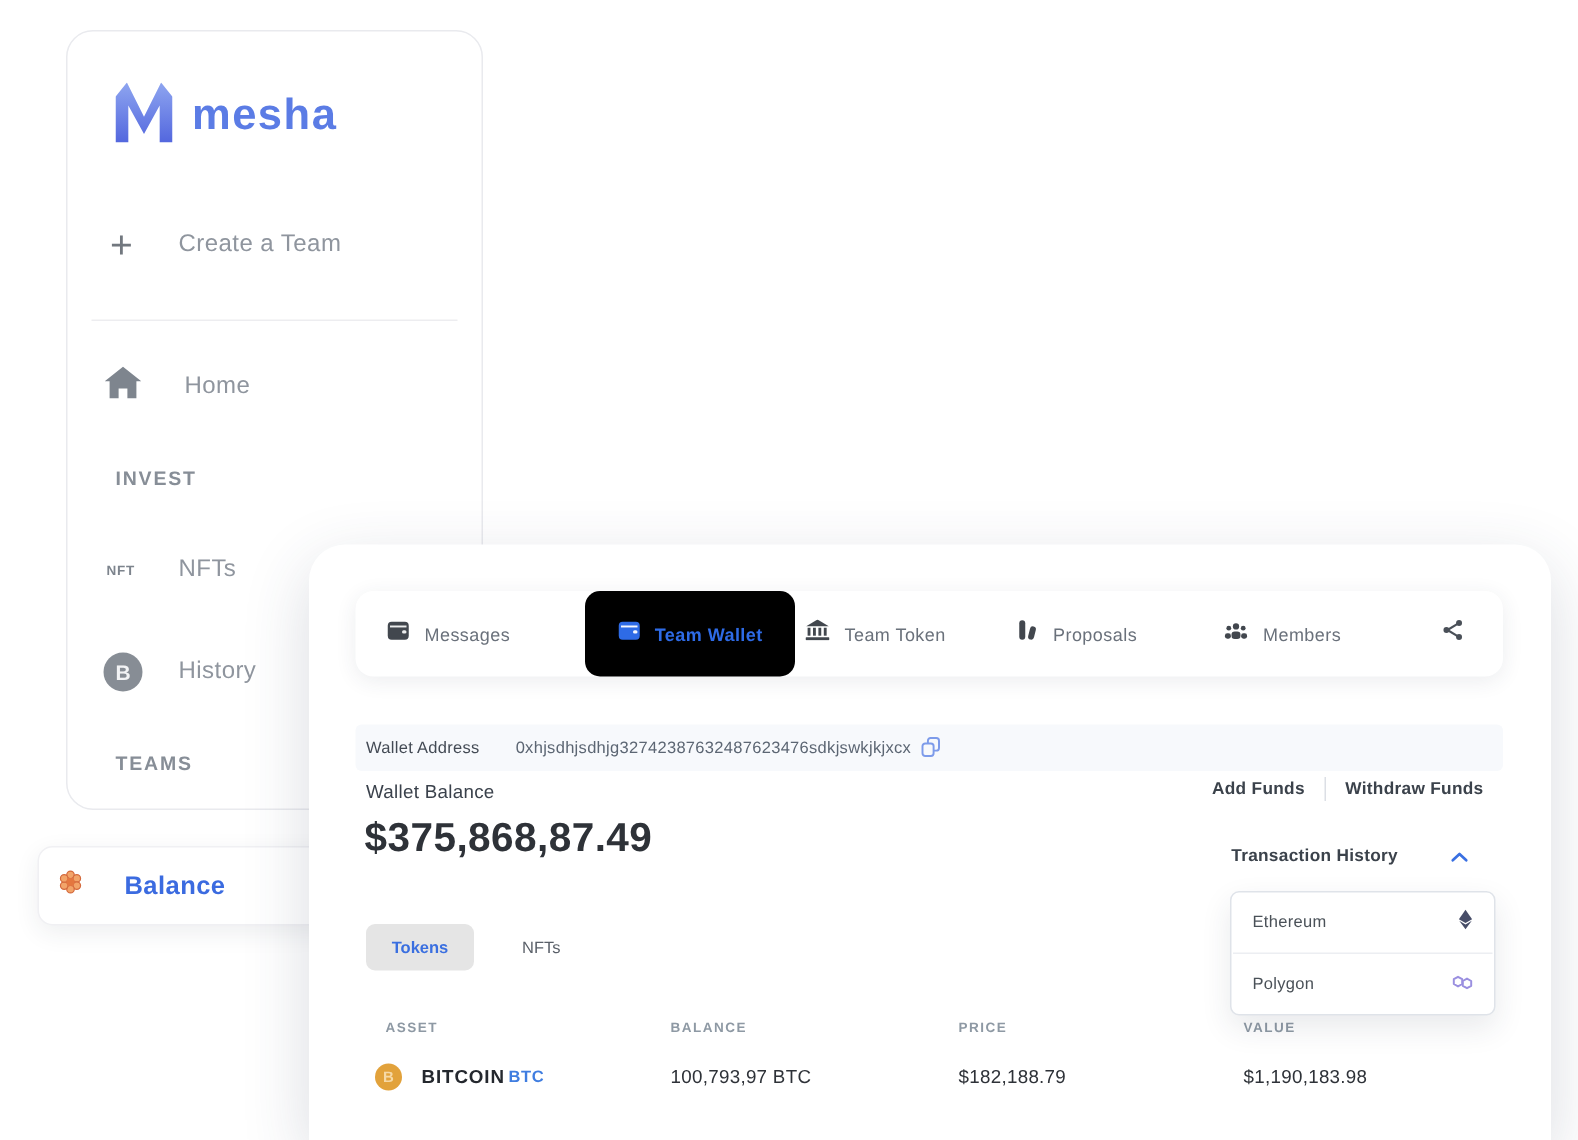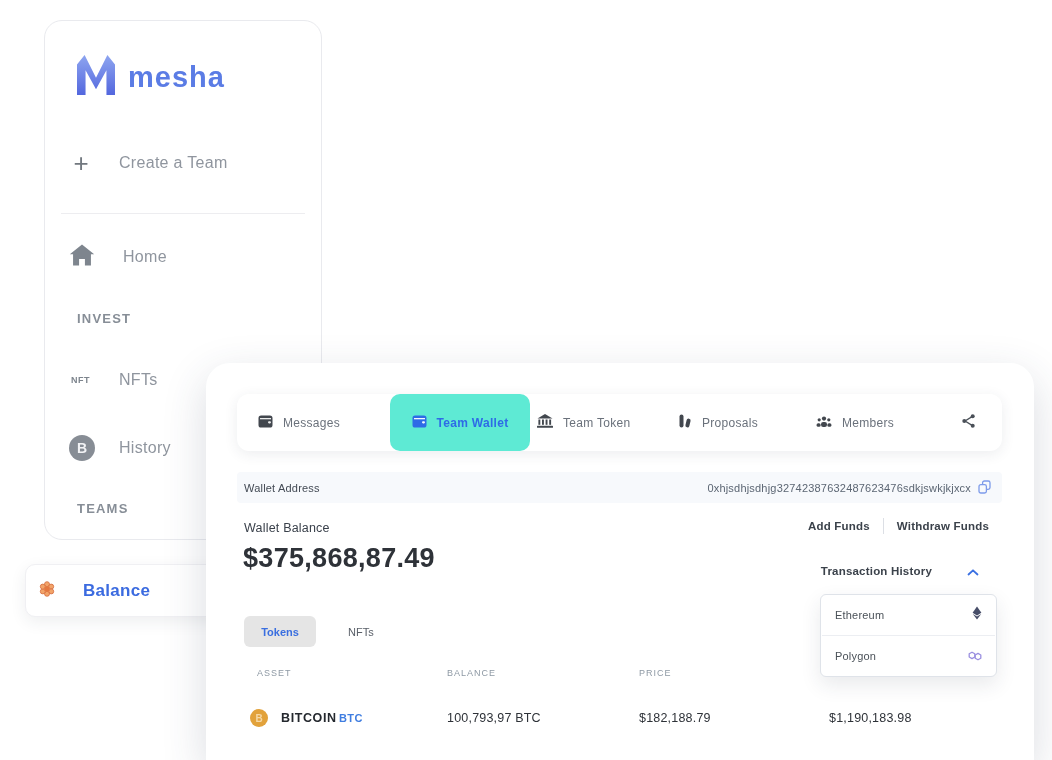--- a/index.html
+++ b/index.html
@@ -39,30 +39,30 @@
 
   
   .modal { position:absolute; left:206px; top:363px; width:828px; height:397px; background:#fff;
            border-radius:24px 24px 0 0; box-shadow:0 14px 44px rgba(50,60,90,0.18); z-index:2; }
 
   .tabbar { position:absolute; left:31px; top:31px; width:765px; height:57px; background:#fff;
             border-radius:12px; box-shadow:0 3px 14px rgba(40,50,80,0.09); }
   .tab { position:absolute; top:0; height:100%; display:flex; align-items:center; gap:10px; cursor:pointer; }
   .tab .t-lbl { font-size:12px; color:#6a717b; letter-spacing:0.3px; }
   .tab-messages  { left:21px; }
-  .tab-wallet    { left:153px; width:140px; justify-content:center; background:#5eead4; border-radius:10px; }
+  .tab-wallet    { left:153px; width:140px; justify-content:center; background:#000000; border-radius:10px; }
   .tab-wallet .t-lbl { color:#2e6be6; font-weight:700; }
   .tab-token     { left:300px; }
   .tab-proposals { left:441px; }
   .tab-members   { left:579px; }
   .share-btn { position:absolute; right:26px; top:0; height:100%; display:flex; align-items:center; cursor:pointer; }
 
-  .addr-row { position:absolute; left:31px; top:109px; width:765px; height:31px; background:#f7f9fc;
-              border-radius:4px; display:flex; align-items:center; justify-content:space-between;
-              padding:0 10px 0 7px; }
+  .addr-row { position:absolute; left:31px; top:120px; width:765px; height:31px; background:#f7f9fc;
+              border-radius:4px; display:flex; align-items:center; 
+              padding:0 10px 0 7px;gap:24px; }
   .addr-label { font-size:11px; color:#434a54; letter-spacing:0.2px; }
   .addr-right { display:flex; align-items:center; gap:7px; }
   .addr-value { font-size:11px; color:#5c6673; letter-spacing:0.2px; }
   .copy-btn { display:flex; align-items:center; cursor:pointer; }
 
   .bal-label { position:absolute; left:38px; top:158px; font-size:12.5px; color:#3a414b; letter-spacing:0.2px; }
   .bal-value { position:absolute; left:37px; top:180px; font-size:27px; font-weight:800; color:#2e3238; letter-spacing:0.3px; }
 
   .funds { position:absolute; top:155px; right:45px; display:flex; align-items:center; gap:13px; }
   .funds .f-lbl { font-size:11.5px; font-weight:600; color:#3b424b; cursor:pointer; letter-spacing:0.2px; }
@@ -76,21 +76,21 @@
               padding:0 14px; cursor:pointer; }
   .net-item .n-lbl { font-size:11px; color:#4a5158; letter-spacing:0.2px; }
   .net-divider { height:1px; background:#eceef2; margin:0 1px; }
 
   .asset-tabs { position:absolute; left:38px; top:253px; display:flex; align-items:center; }
   .pill-tokens { width:72px; height:31px; background:#e5e5e5; border-radius:6px; color:#3a6fe0;
                  font-size:11px; font-weight:600; display:flex; align-items:center; justify-content:center; cursor:pointer; }
   .tab-nfts { margin-left:32px; font-size:11px; color:#595f68; cursor:pointer; }
 
   .thead { position:absolute; left:0; top:305px; width:100%; height:12px; }
-  .thead span { position:absolute; font-size:9px; font-weight:400; color:#8e99a4; letter-spacing:1px; }
+  .thead span { position:absolute; font-size:9px; font-weight:700; color:#8e99a4; letter-spacing:1px;margin-top:12px; }
   .th-asset   { left:51px; }
   .th-balance { left:241px; }
   .th-price   { left:433px; }
   .th-value   { left:623px; }
 
   .trow { position:absolute; left:0; top:338px; width:100%; height:34px; cursor:pointer; }
   .trow > * { position:absolute; top:50%; transform:translateY(-50%); }
   .coin-btc { left:44px; width:18px; height:18px; border-radius:50%; background:#e2a23b; color:#f6d9a6;
               display:flex; align-items:center; justify-content:center; font-size:10px; font-weight:700; }
   .cell-asset  { left:75px;  font-size:12.5px; font-weight:700; color:#24282e; letter-spacing:0.6px; }

